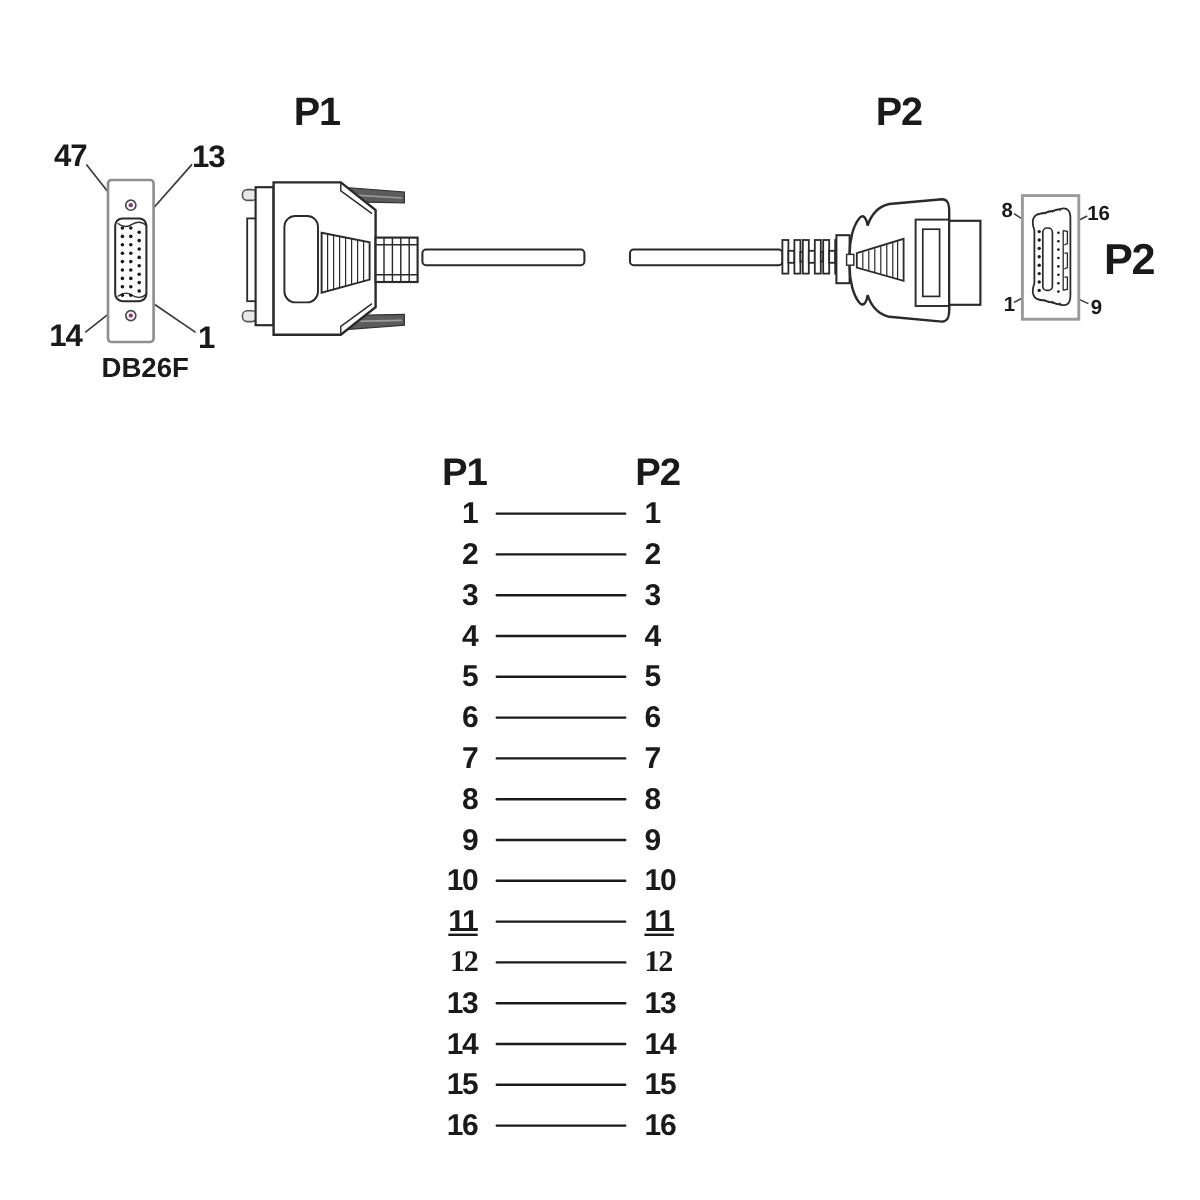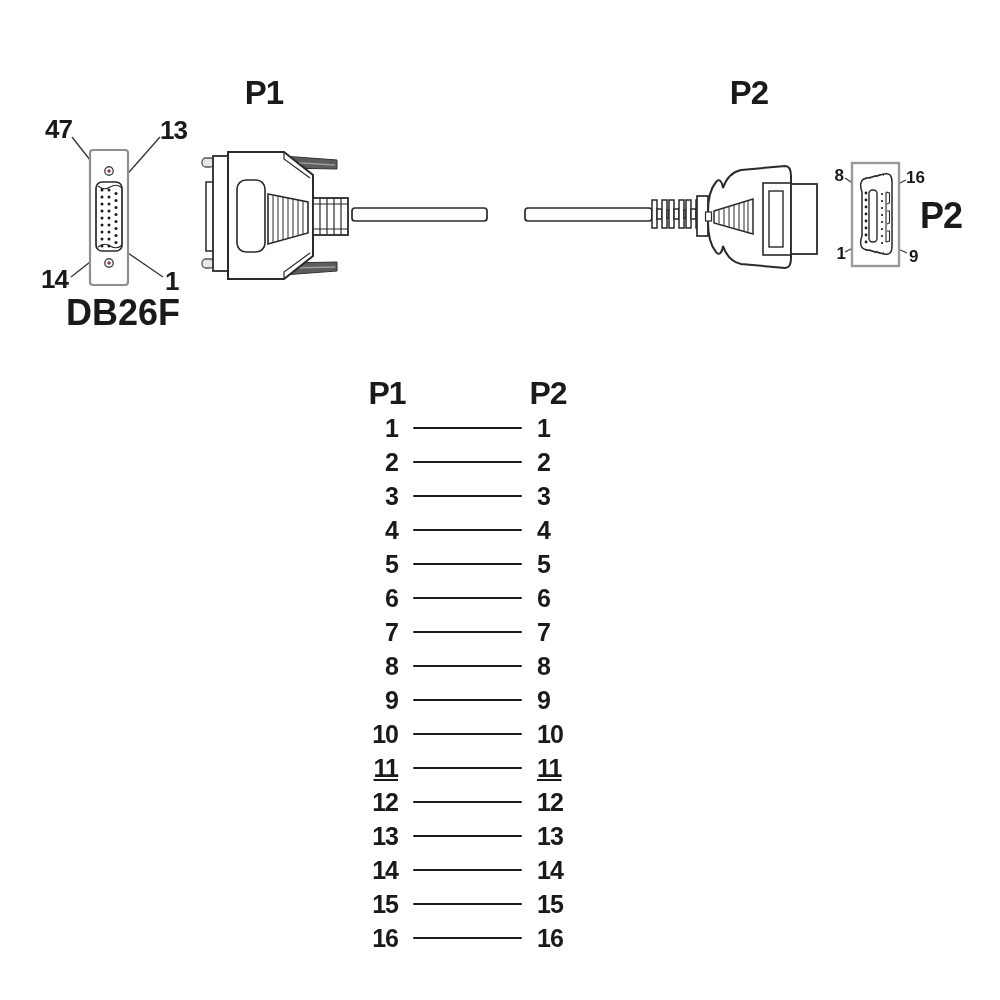--- a/index.html
+++ b/index.html
@@ -3,21 +3,21 @@
 <meta charset="utf-8">
 <style>
   html,body{margin:0;padding:0;background:#fff;}
   .canvas{position:relative;width:963px;height:1000px;background:#fff;overflow:hidden;
           font-family:"Liberation Sans","DejaVu Sans",sans-serif;color:var(--text,#1a1a1a);}
   .art{position:absolute;left:0;top:0;}
   .lbl{position:absolute;line-height:1;white-space:nowrap;}
   .title{font-size:33px;font-weight:700;text-align:center;letter-spacing:-1px;}
   .corner{font-size:26px;font-weight:600;letter-spacing:-1px;}
   .corner-sm{font-size:17px;font-weight:700;}
-  .face-label{font-size:36px;font-weight:700;text-align:center;letter-spacing:0px;}
+  .face-label{font-size:23px;font-weight:700;text-align:center;letter-spacing:0px;}
   .face-label-2{font-size:36px;font-weight:700;letter-spacing:-1px;}
   .pin-header{position:absolute;font-size:32px;font-weight:700;text-align:center;letter-spacing:-1px;line-height:1;}
   .pin-row{position:absolute;left:340px;width:240px;height:34px;display:flex;align-items:center;
            font-size:25px;font-weight:700;}
   .pin-row .ln{width:58px;text-align:right;letter-spacing:-1px;}
   .pin-row .wire{width:109px;height:2.5px;background:var(--wire,#1a1a1a);margin-left:15px;border-radius:1px;}
   .pin-row .rn{margin-left:15px;text-align:left;letter-spacing:-1px;}
 </style>
 </head>
 <body>
@@ -241,21 +241,21 @@
       <div class="pin-row" style="top: 717px; align-items: center;">
         <span class="ln">10</span>
         <span class="wire"></span>
         <span class="rn">10</span>
       </div>
       <div class="pin-row" style="top: 751px; text-decoration: underline;">
         <span class="ln">11</span>
         <span class="wire"></span>
         <span class="rn">11</span>
       </div>
-      <div class="pin-row" style="top: 785px;">
+      <div class="pin-row" style="top: 785px; font-family: Liberation Serif, serif;">
         <span class="ln">12</span>
         <span class="wire"></span>
         <span class="rn">12</span>
       </div>
       <div class="pin-row" style="top: 819px;">
         <span class="ln">13</span>
         <span class="wire"></span>
         <span class="rn">13</span>
       </div>
       <div class="pin-row" style="top: 853px;">

